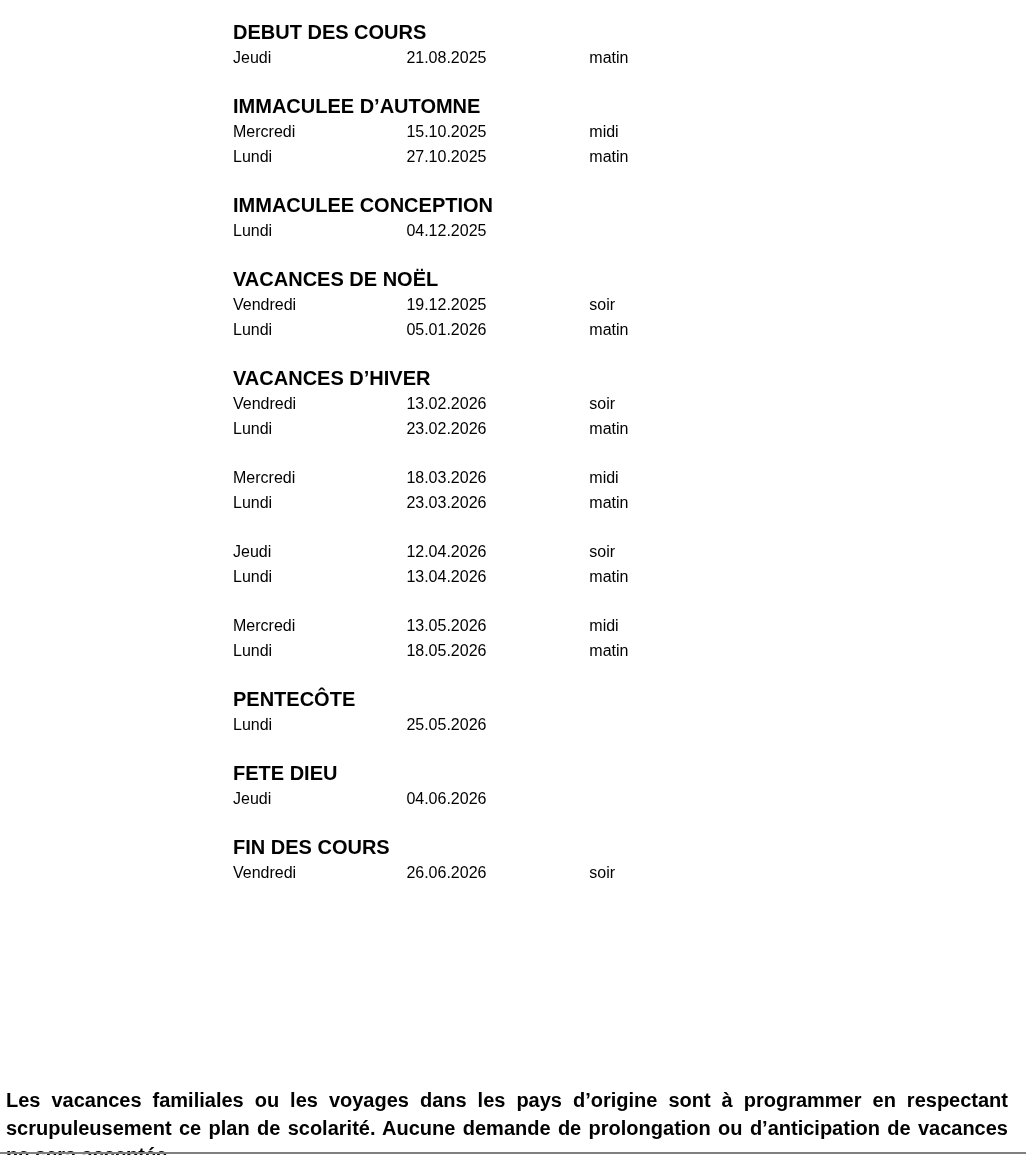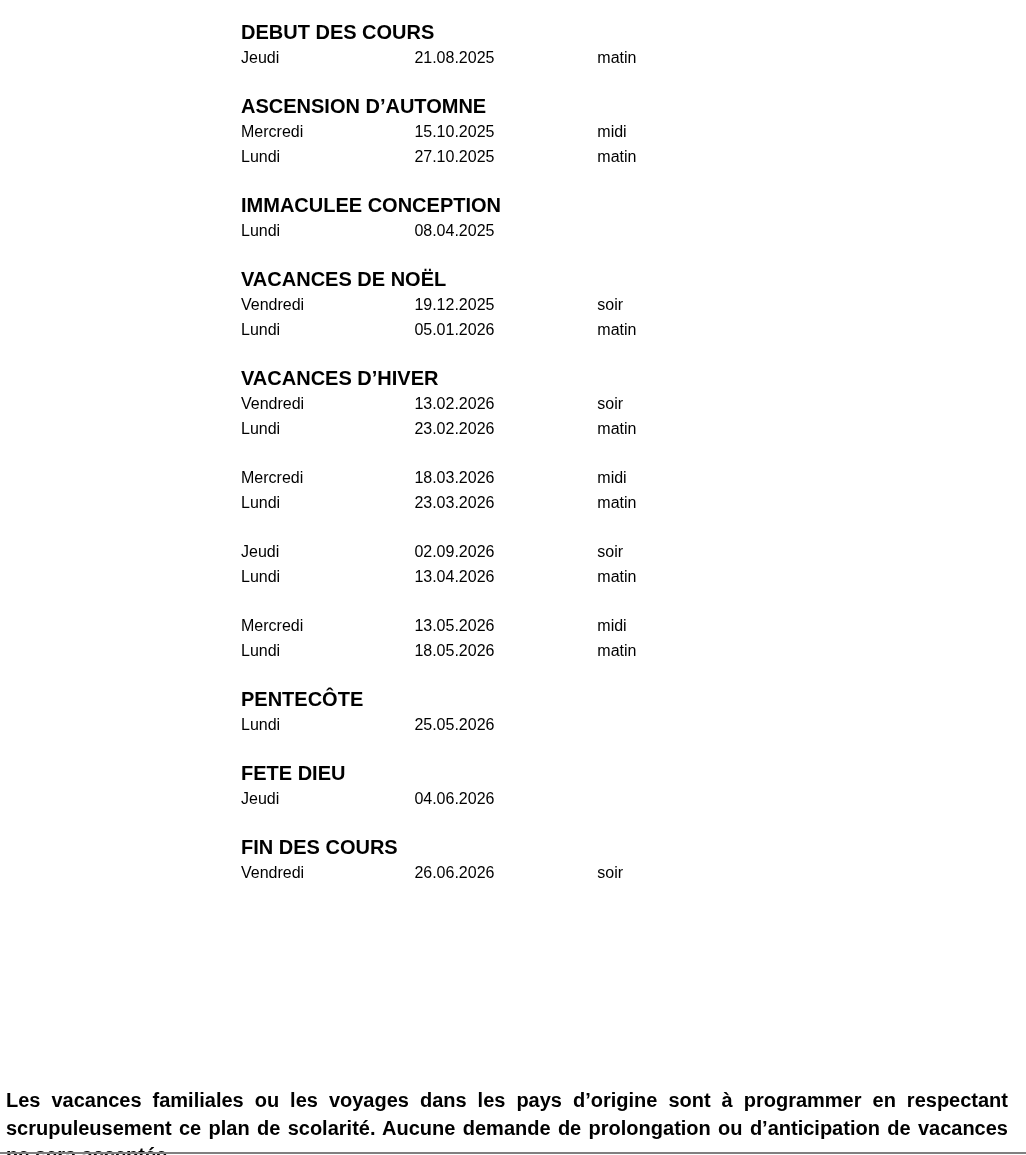--- a/index.html
+++ b/index.html
@@ -10,21 +10,21 @@
     body {
       width: 1026px;
       height: 1155px;
       position: relative;
       overflow: hidden;
       font-family: "Liberation Sans", sans-serif;
       color: #000000;
     }
     .calendar {
       position: absolute;
-      left: 241px;
+      left: 233px;
       top: 20px;
       width: 500px;
     }
     .section {
       margin-bottom: 24px;
     }
     .section-title {
       font-weight: bold;
       font-size: 20px;
       line-height: 25px;
@@ -69,38 +69,38 @@
   <div class="section">
     <div class="section-title">DEBUT DES COURS</div>
     <div class="row">
       <span class="cell-day">Jeudi</span>
       <span class="cell-date">21.08.2025</span>
       <span class="cell-time">matin</span>
     </div>
   </div>
 
   <div class="section">
-    <div class="section-title">ASCENSION D’AUTOMNE</div>
+    <div class="section-title">IMMACULEE D’AUTOMNE</div>
     <div class="row">
       <span class="cell-day">Mercredi</span>
       <span class="cell-date">15.10.2025</span>
       <span class="cell-time">midi</span>
     </div>
     <div class="row">
       <span class="cell-day">Lundi</span>
       <span class="cell-date">27.10.2025</span>
       <span class="cell-time">matin</span>
     </div>
   </div>
 
   <div class="section">
     <div class="section-title">IMMACULEE CONCEPTION</div>
     <div class="row">
       <span class="cell-day">Lundi</span>
-      <span class="cell-date">08.04.2025</span>
+      <span class="cell-date">04.12.2025</span>
       <span class="cell-time"></span>
     </div>
   </div>
 
   <div class="section">
     <div class="section-title">VACANCES DE NOËL</div>
     <div class="row">
       <span class="cell-day">Vendredi</span>
       <span class="cell-date">19.12.2025</span>
       <span class="cell-time">soir</span>
@@ -135,21 +135,21 @@
     <div class="row">
       <span class="cell-day">Lundi</span>
       <span class="cell-date">23.03.2026</span>
       <span class="cell-time">matin</span>
     </div>
   </div>
 
   <div class="section">
     <div class="row">
       <span class="cell-day">Jeudi</span>
-      <span class="cell-date">02.09.2026</span>
+      <span class="cell-date">12.04.2026</span>
       <span class="cell-time">soir</span>
     </div>
     <div class="row">
       <span class="cell-day">Lundi</span>
       <span class="cell-date">13.04.2026</span>
       <span class="cell-time">matin</span>
     </div>
   </div>
 
   <div class="section">

